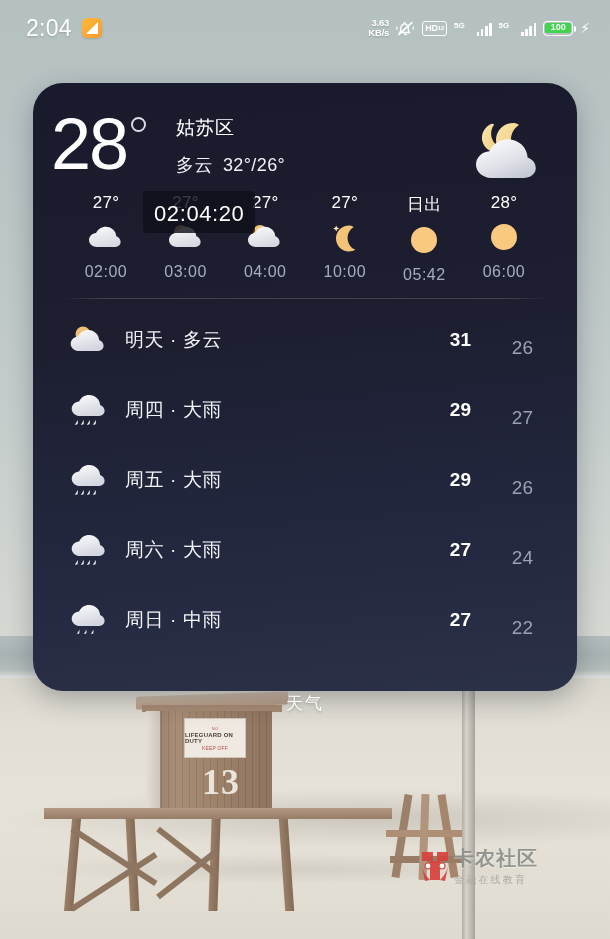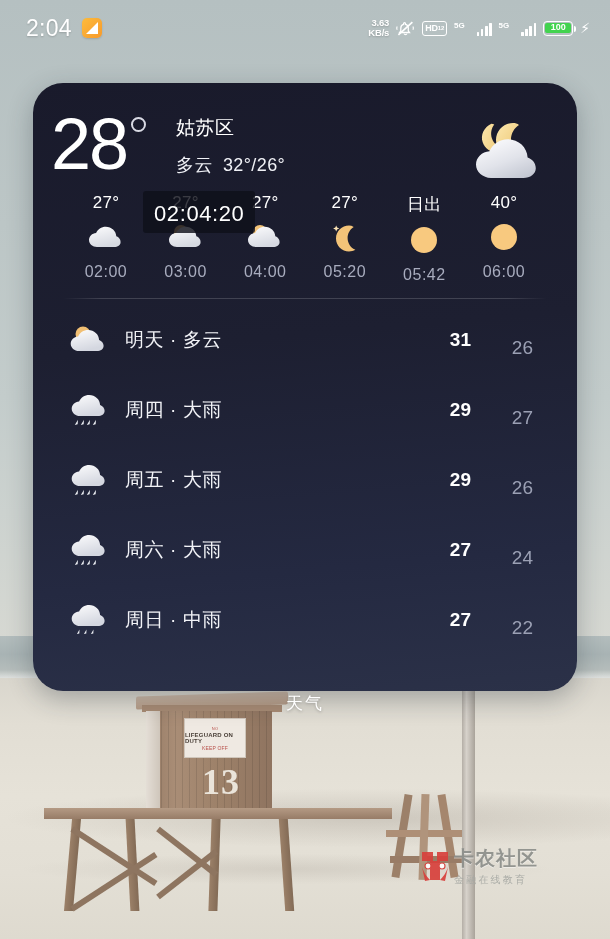--- a/index.html
+++ b/index.html
@@ -397,35 +397,35 @@
     </div>
 
     <div class="hour">
       <div class="hour-temp">27°</div>
       <div class="hour-ico">
         <svg width="40" height="30" viewBox="0 0 40 30">
           <path d="M24 3.5c-7.2 0-13 5.8-13 13s5.8 13 13 13c2.3 0 4.5-.6 6.4-1.7-4.6-2-7.8-6.6-7.8-11.9 0-4.6 2.4-8.7 6.1-11-1.5-.9-3.1-1.4-4.7-1.4z" fill="#f3c378"></path>
           <path d="M11.2 3.4l.9 2.2 2.2.9-2.2.9-.9 2.2-.9-2.2-2.2-.9 2.2-.9z" fill="#fbe3b4"></path>
         </svg>
       </div>
-      <div class="hour-time">05:20</div>
+      <div class="hour-time">10:00</div>
     </div>
 
     <div class="hour">
       <div class="hour-temp">日出</div>
       <div class="hour-ico">
         <svg width="40" height="30" viewBox="0 0 40 30">
             <circle cx="20" cy="15" r="13" fill="#f8c97f"></circle>
           </svg>
       </div>
       <div class="hour-time">05:42</div>
     </div>
 
     <div class="hour">
-      <div class="hour-temp">40°</div>
+      <div class="hour-temp">28°</div>
       <div class="hour-ico">
         <svg width="40" height="30" viewBox="0 0 40 30">
             <circle cx="20" cy="15" r="13" fill="#f8c97f"></circle>
           </svg>
       </div>
       <div class="hour-time">06:00</div>
     </div>
 
     <div class="time-overlay">02:04:20</div>
   </div>

